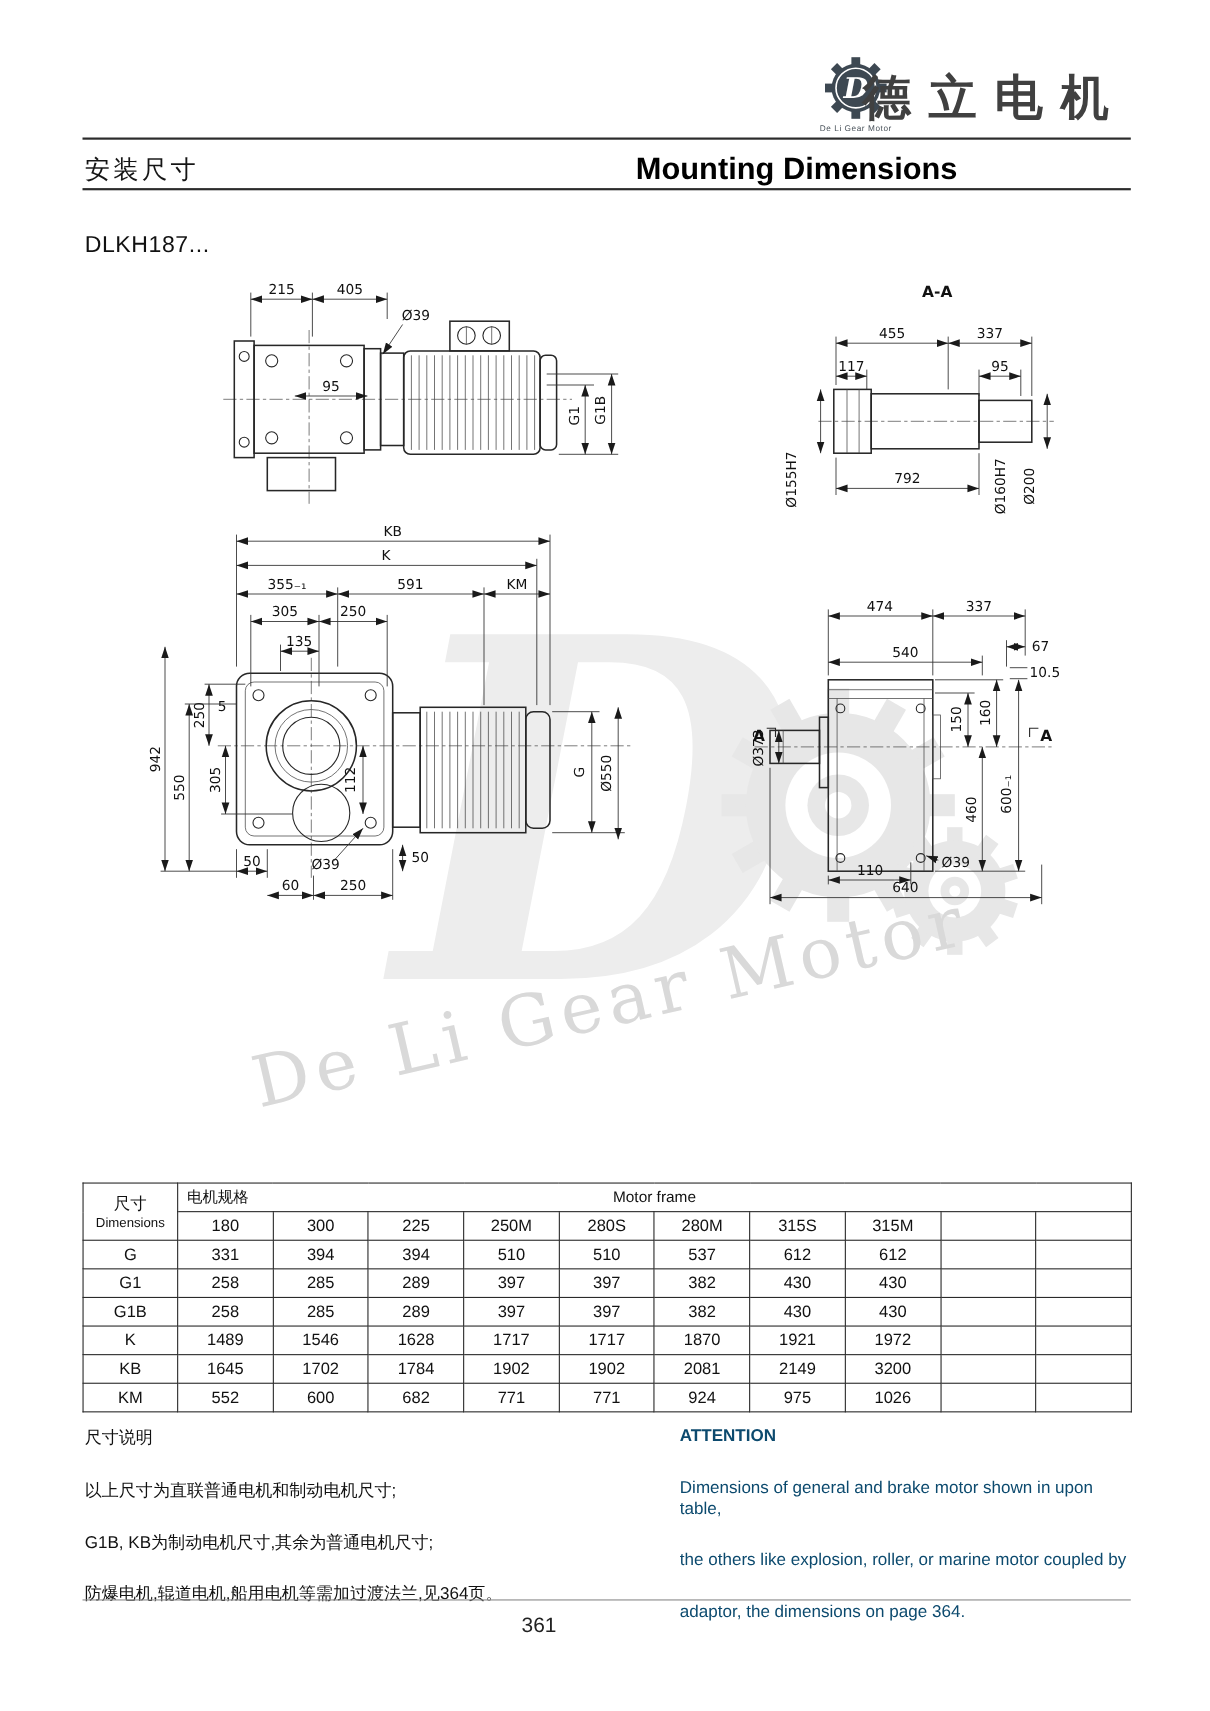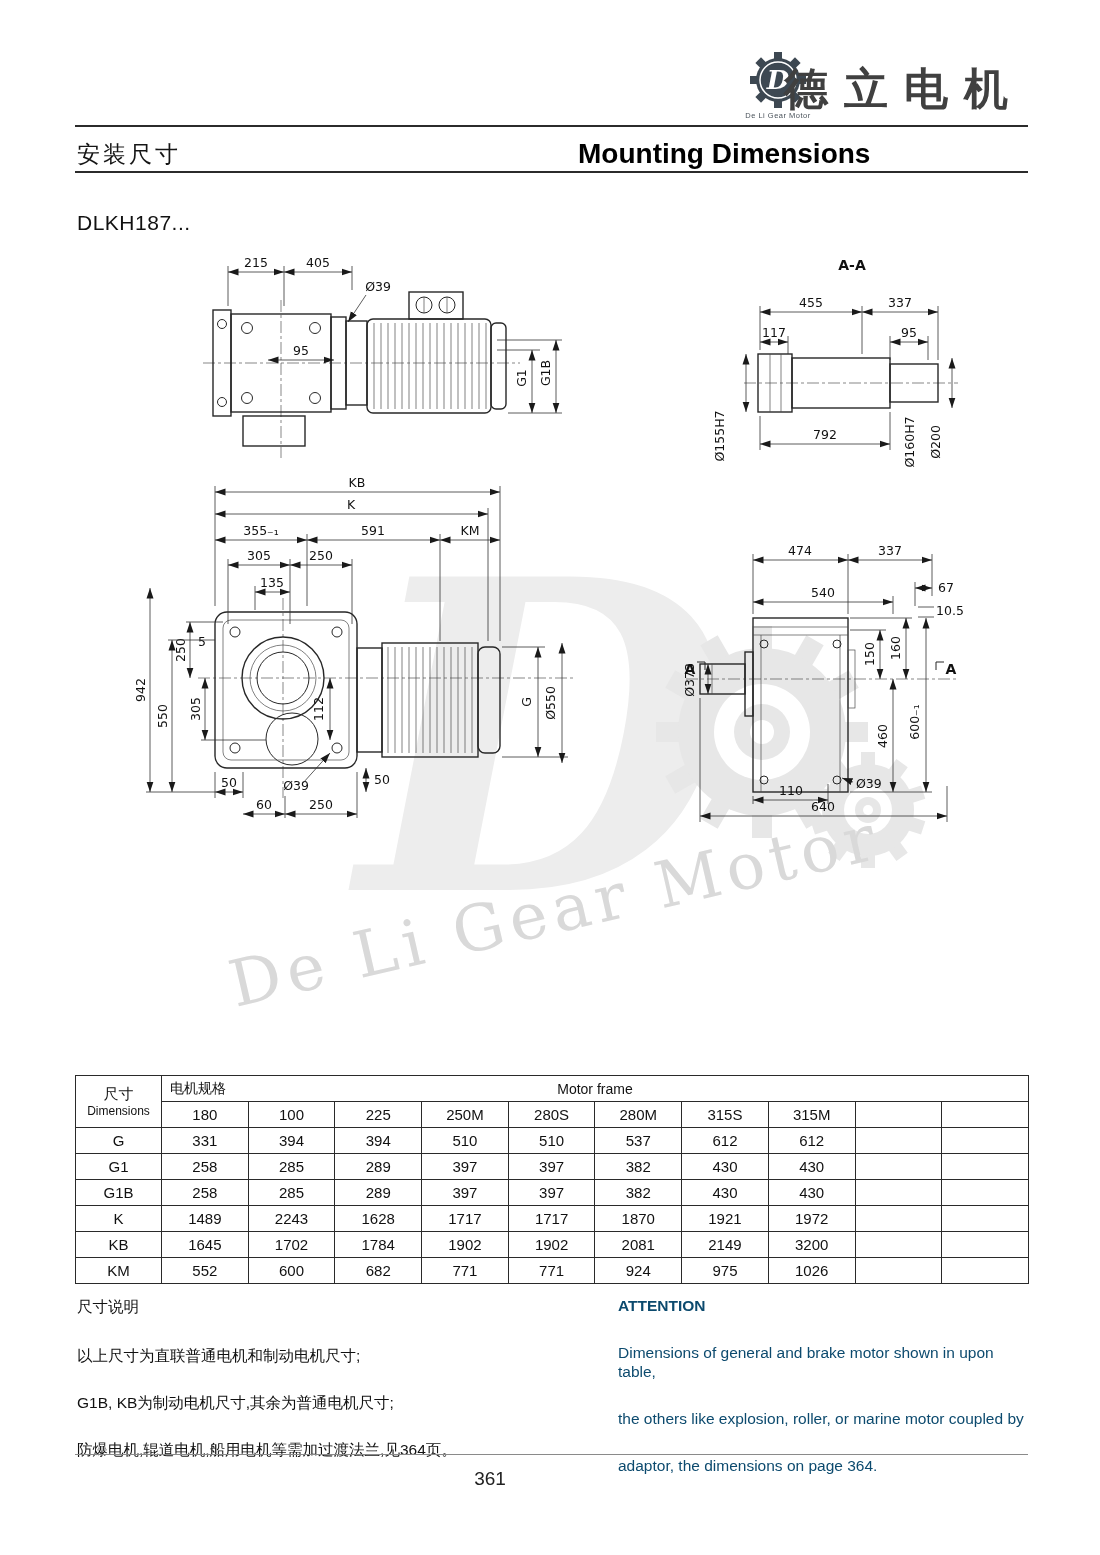--- a/index.html
+++ b/index.html
@@ -376,21 +376,21 @@
           <div class="c-zh">尺寸</div>
           <div class="c-en">Dimensions</div>
         </th>
         <th colspan="10" class="framehead">
           <span class="spec-zh">电机规格</span>
           <span class="frame-en">Motor frame</span>
         </th>
       </tr>
       <tr>
         <th class="colh">180</th>
-        <th class="colh">100</th>
+        <th class="colh">300</th>
         <th class="colh">225</th>
         <th class="colh">250M</th>
         <th class="colh">280S</th>
         <th class="colh">280M</th>
         <th class="colh">315S</th>
         <th class="colh">315M</th>
         <th class="colh"></th>
         <th class="colh"></th>
       </tr>
     </thead>
@@ -430,21 +430,21 @@
         <td>397</td>
         <td>382</td>
         <td>430</td>
         <td>430</td>
         <td></td>
         <td></td>
       </tr>
       <tr>
         <th class="rowh">K</th>
         <td>1489</td>
-        <td>2243</td>
+        <td>1546</td>
         <td>1628</td>
         <td>1717</td>
         <td>1717</td>
         <td>1870</td>
         <td>1921</td>
         <td>1972</td>
         <td></td>
         <td></td>
       </tr>
       <tr>

